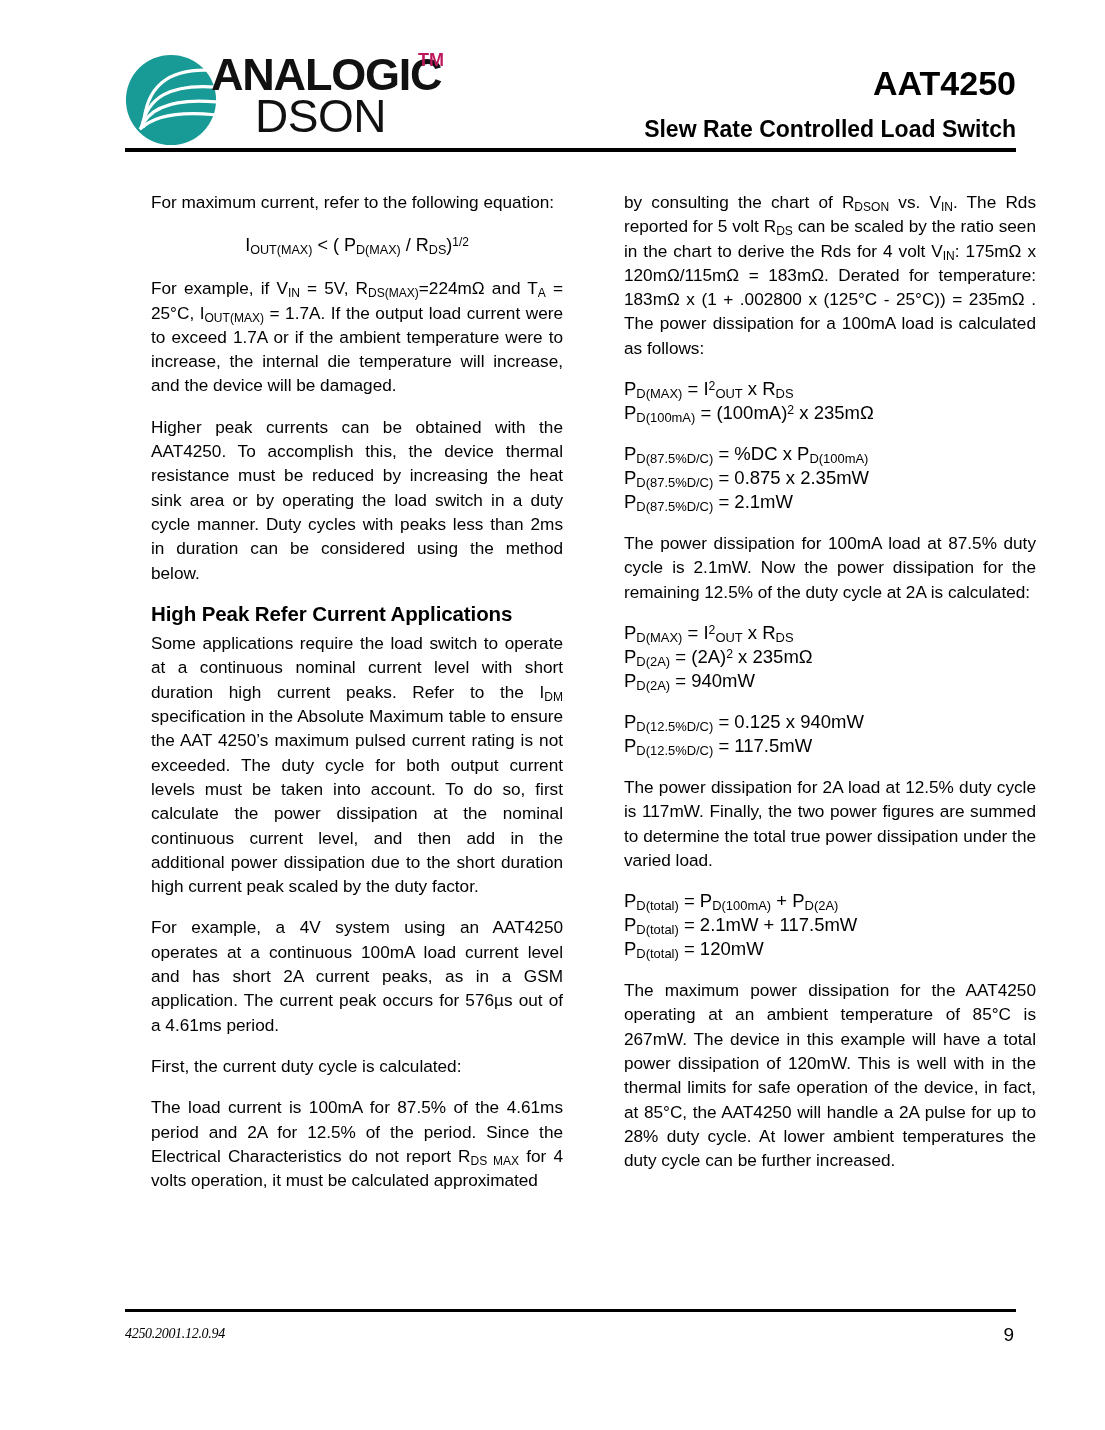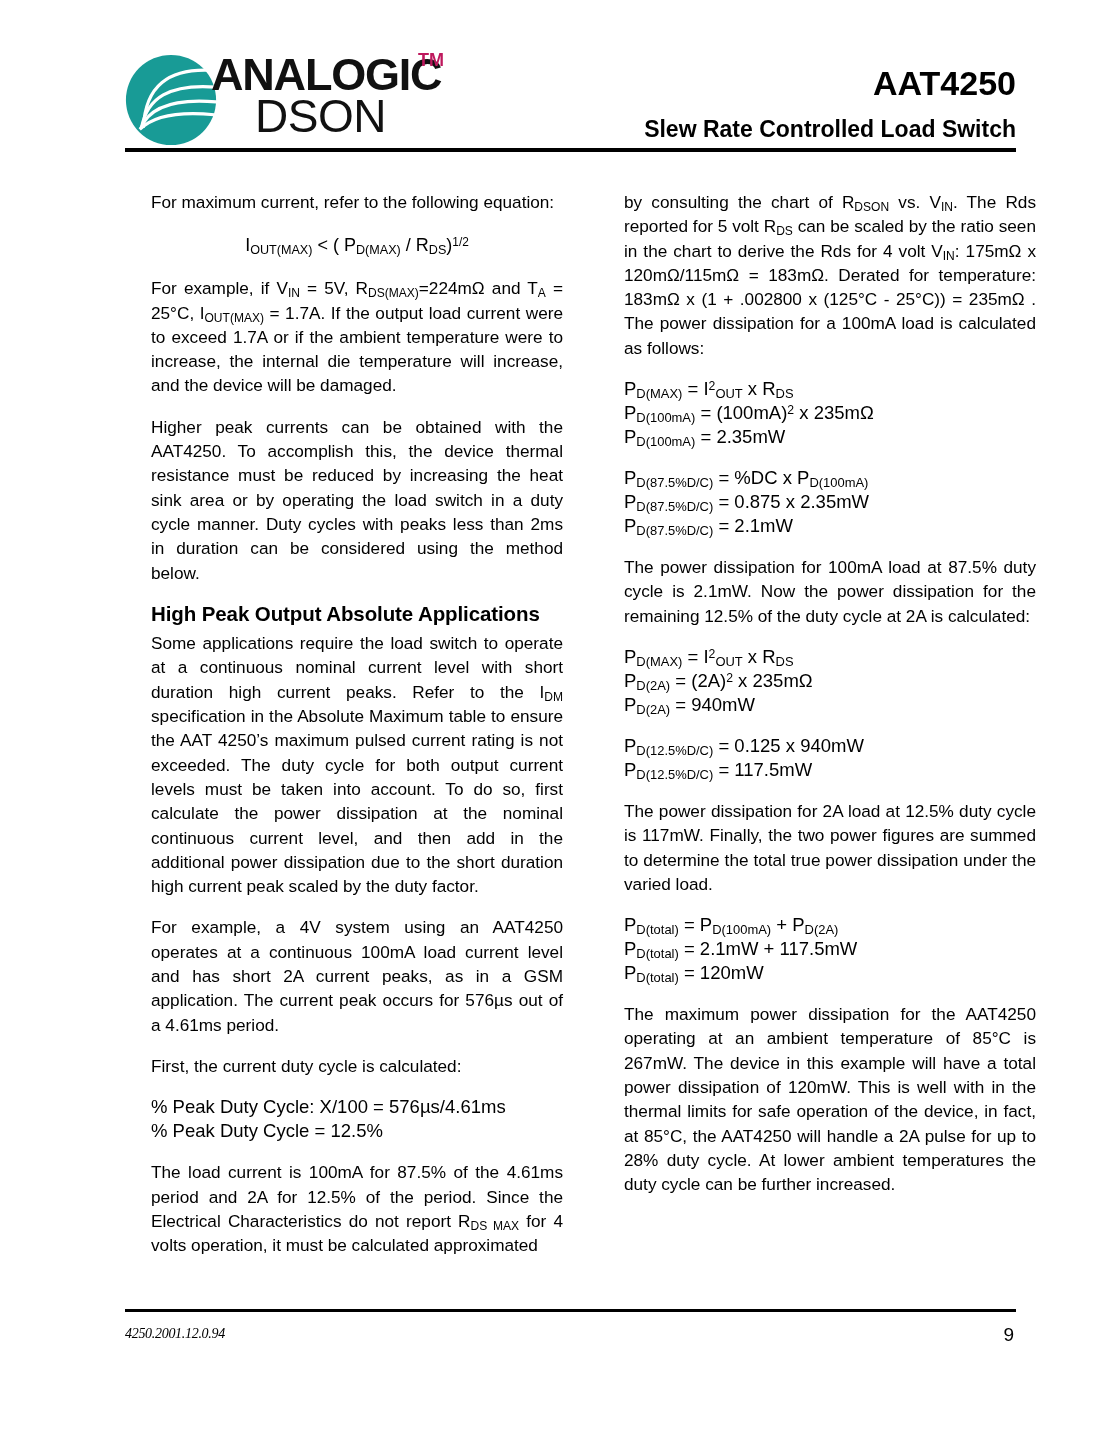--- a/index.html
+++ b/index.html
@@ -229,44 +229,39 @@
     <p class="body ragged">For maximum current, refer to the following equation:</p>
 
     <div class="eq-center">
       <span class="nb"><span>I</span><sub>OUT(MAX)</sub><span> &lt; ( P</span><sub>D(MAX)</sub><span> / R</span><sub>DS</sub><span>)</span><sup>1/2</sup></span>
     </div>
 
     <p class="body"><span>For example, if V</span><sub>IN</sub><span> = 5V, R</span><sub>DS(MAX)</sub><span>=224mΩ  and T</span><sub>A</sub><span> = 25°C, I</span><sub>OUT(MAX)</sub><span> = 1.7A.  If the output load current were to exceed 1.7A or if the ambient temperature were to increase, the internal die temperature will increase, and the device will be damaged.</span></p>
 
     <p class="body">Higher peak currents can be obtained with the AAT4250.  To accomplish this, the device thermal resistance must be reduced by increasing the heat sink area or by operating the load switch in a duty cycle manner.  Duty cycles with peaks less than 2ms in duration can be considered using the method below.</p>
 
-    <h2 class="section-head">High Peak Output Absolute Applications</h2>
+    <h2 class="section-head">High Peak Refer Current Applications</h2>
 
     <p class="body"><span>Some applications require the load switch to operate at a continuous nominal current level with short duration high current peaks.  Refer to the I</span><sub>DM</sub><span> specification in the Absolute Maximum table to ensure the AAT 4250’s maximum pulsed current rating is not exceeded.  The duty cycle for both output current levels must be taken into account.  To do so, first calculate the power dissipation at the nominal continuous current level, and then add in the additional power dissipation due to the short duration high current peak scaled by the duty factor.</span></p>
 
     <p class="body">For example, a 4V system using an AAT4250 operates at a continuous 100mA load current level and has short 2A current peaks, as in a GSM application.  The current peak occurs for 576µs out of a 4.61ms period.</p>
 
     <p class="body ragged">First, the current duty cycle is calculated:</p>
 
-    <div class="eq-block">
-      <span class="ln">% Peak Duty Cycle: X/100 = 576µs/4.61ms</span>
-      <span class="ln">% Peak Duty Cycle = 12.5%</span>
-    </div>
 
     <p class="body"><span>The load current is 100mA for 87.5% of the 4.61ms period and 2A for 12.5% of the period.  Since the Electrical Characteristics do not report R</span><sub>DS MAX</sub><span> for 4 volts operation, it must be calculated approximated</span></p>
   </div>
 
   <div class="col col-right">
 
     <p class="body"><span>by consulting the chart of R</span><sub>DSON</sub><span> vs. V</span><sub>IN</sub><span>.  The Rds reported for 5 volt R</span><sub>DS</sub><span> can be scaled by the ratio seen in the chart to derive the Rds for 4 volt V</span><sub>IN</sub><span>: 175mΩ  x 120mΩ/115mΩ  = 183mΩ.  Derated for temperature: 183mΩ  x (1 + .002800 x (125°C - 25°C)) = 235mΩ .   The power dissipation for a 100mA load is calculated as follows:</span></p>
 
     <div class="eq-block">
       <span class="ln"><span>P</span><sub>D(MAX)</sub><span> = I</span><sup>2</sup><sub>OUT</sub><span> x R</span><sub>DS</sub></span>
       <span class="ln"><span>P</span><sub>D(100mA)</sub><span> = (100mA)</span><sup>2</sup><span> x 235mΩ</span></span>
-      <span class="ln"><span>P</span><sub>D(100mA)</sub><span> = 2.35mW</span></span>
     </div>
 
     <div class="eq-block">
       <span class="ln"><span>P</span><sub>D(87.5%D/C)</sub><span> = %DC x P</span><sub>D(100mA)</sub></span>
       <span class="ln"><span>P</span><sub>D(87.5%D/C)</sub><span> = 0.875 x 2.35mW</span></span>
       <span class="ln"><span>P</span><sub>D(87.5%D/C)</sub><span> = 2.1mW</span></span>
     </div>
 
     <p class="body">The power dissipation for 100mA load at 87.5% duty cycle is 2.1mW.  Now the power dissipation for the remaining 12.5% of the duty cycle at 2A is calculated:</p>
 

